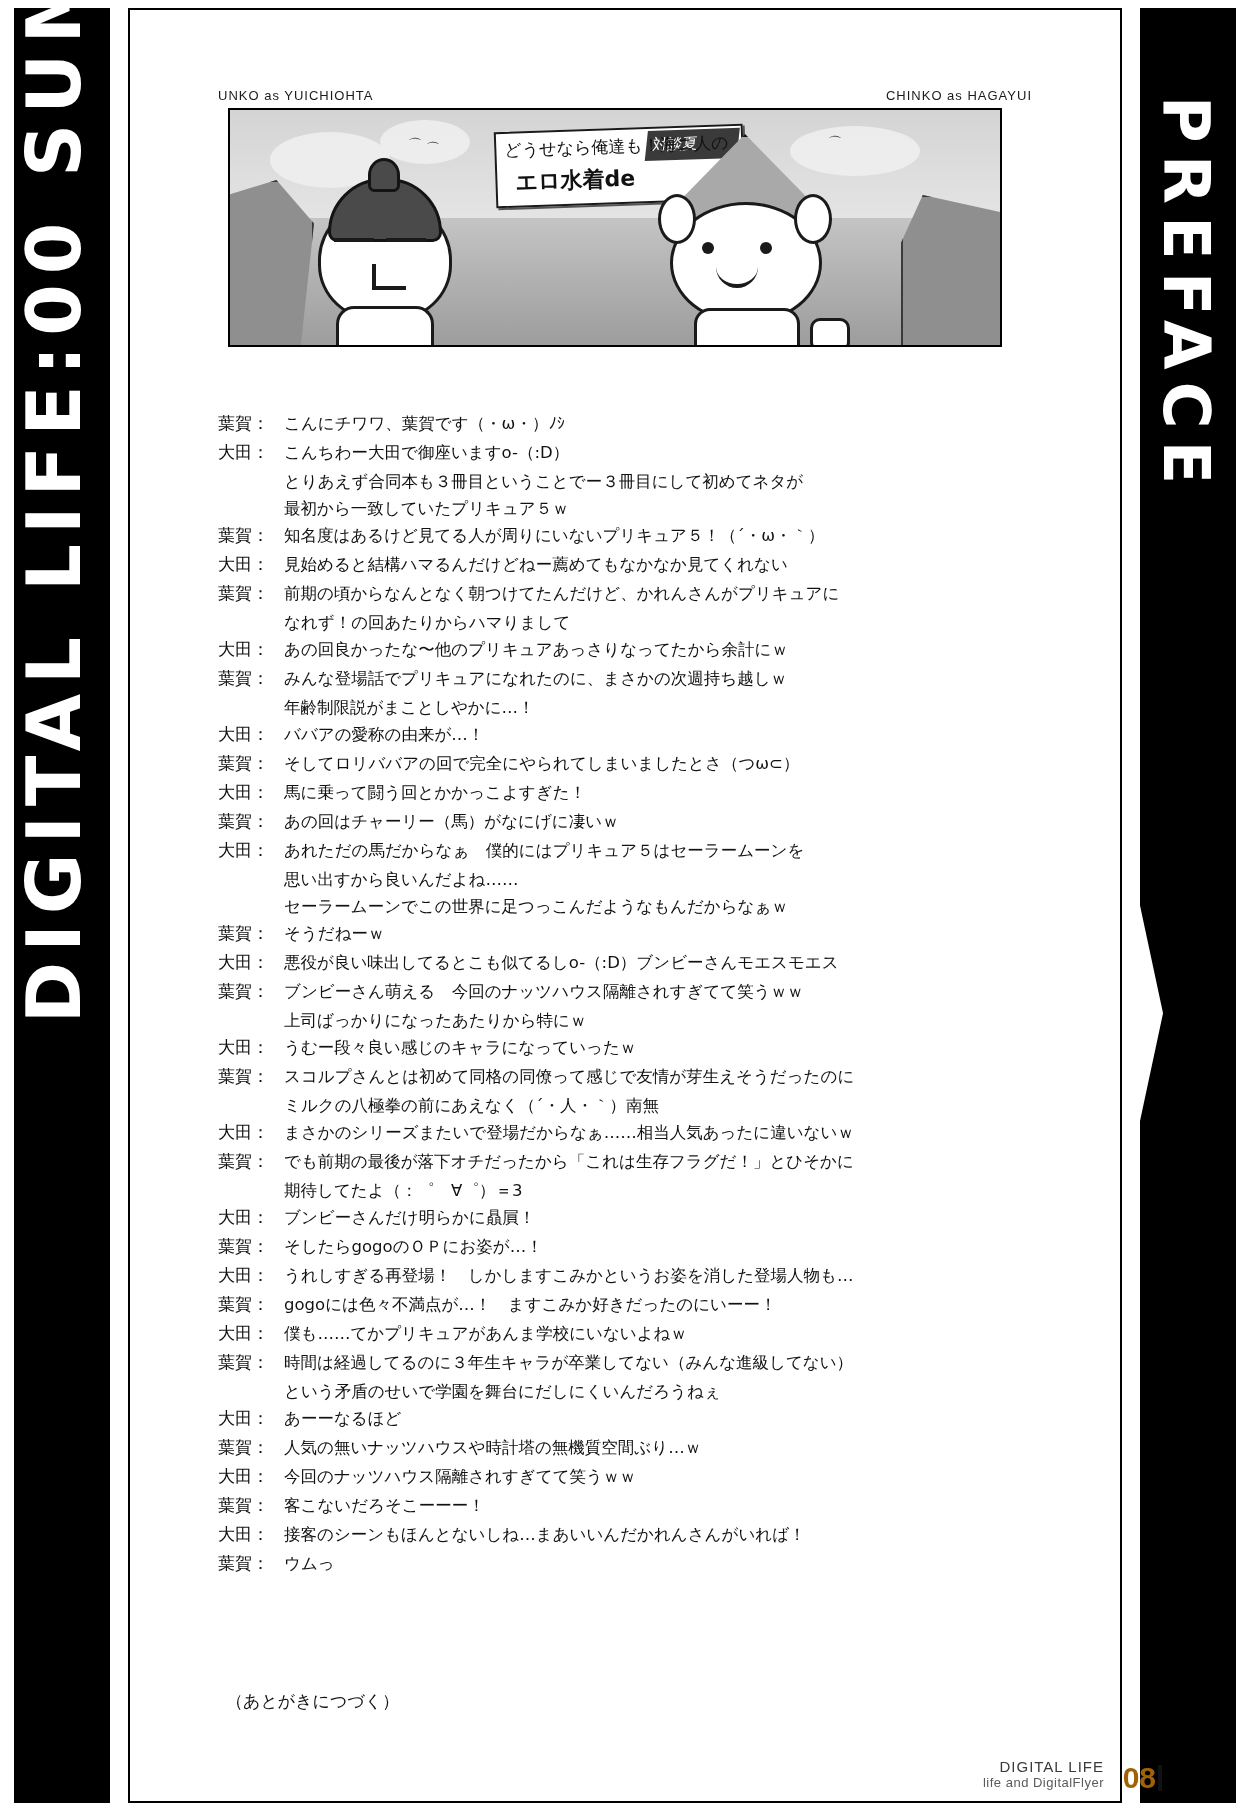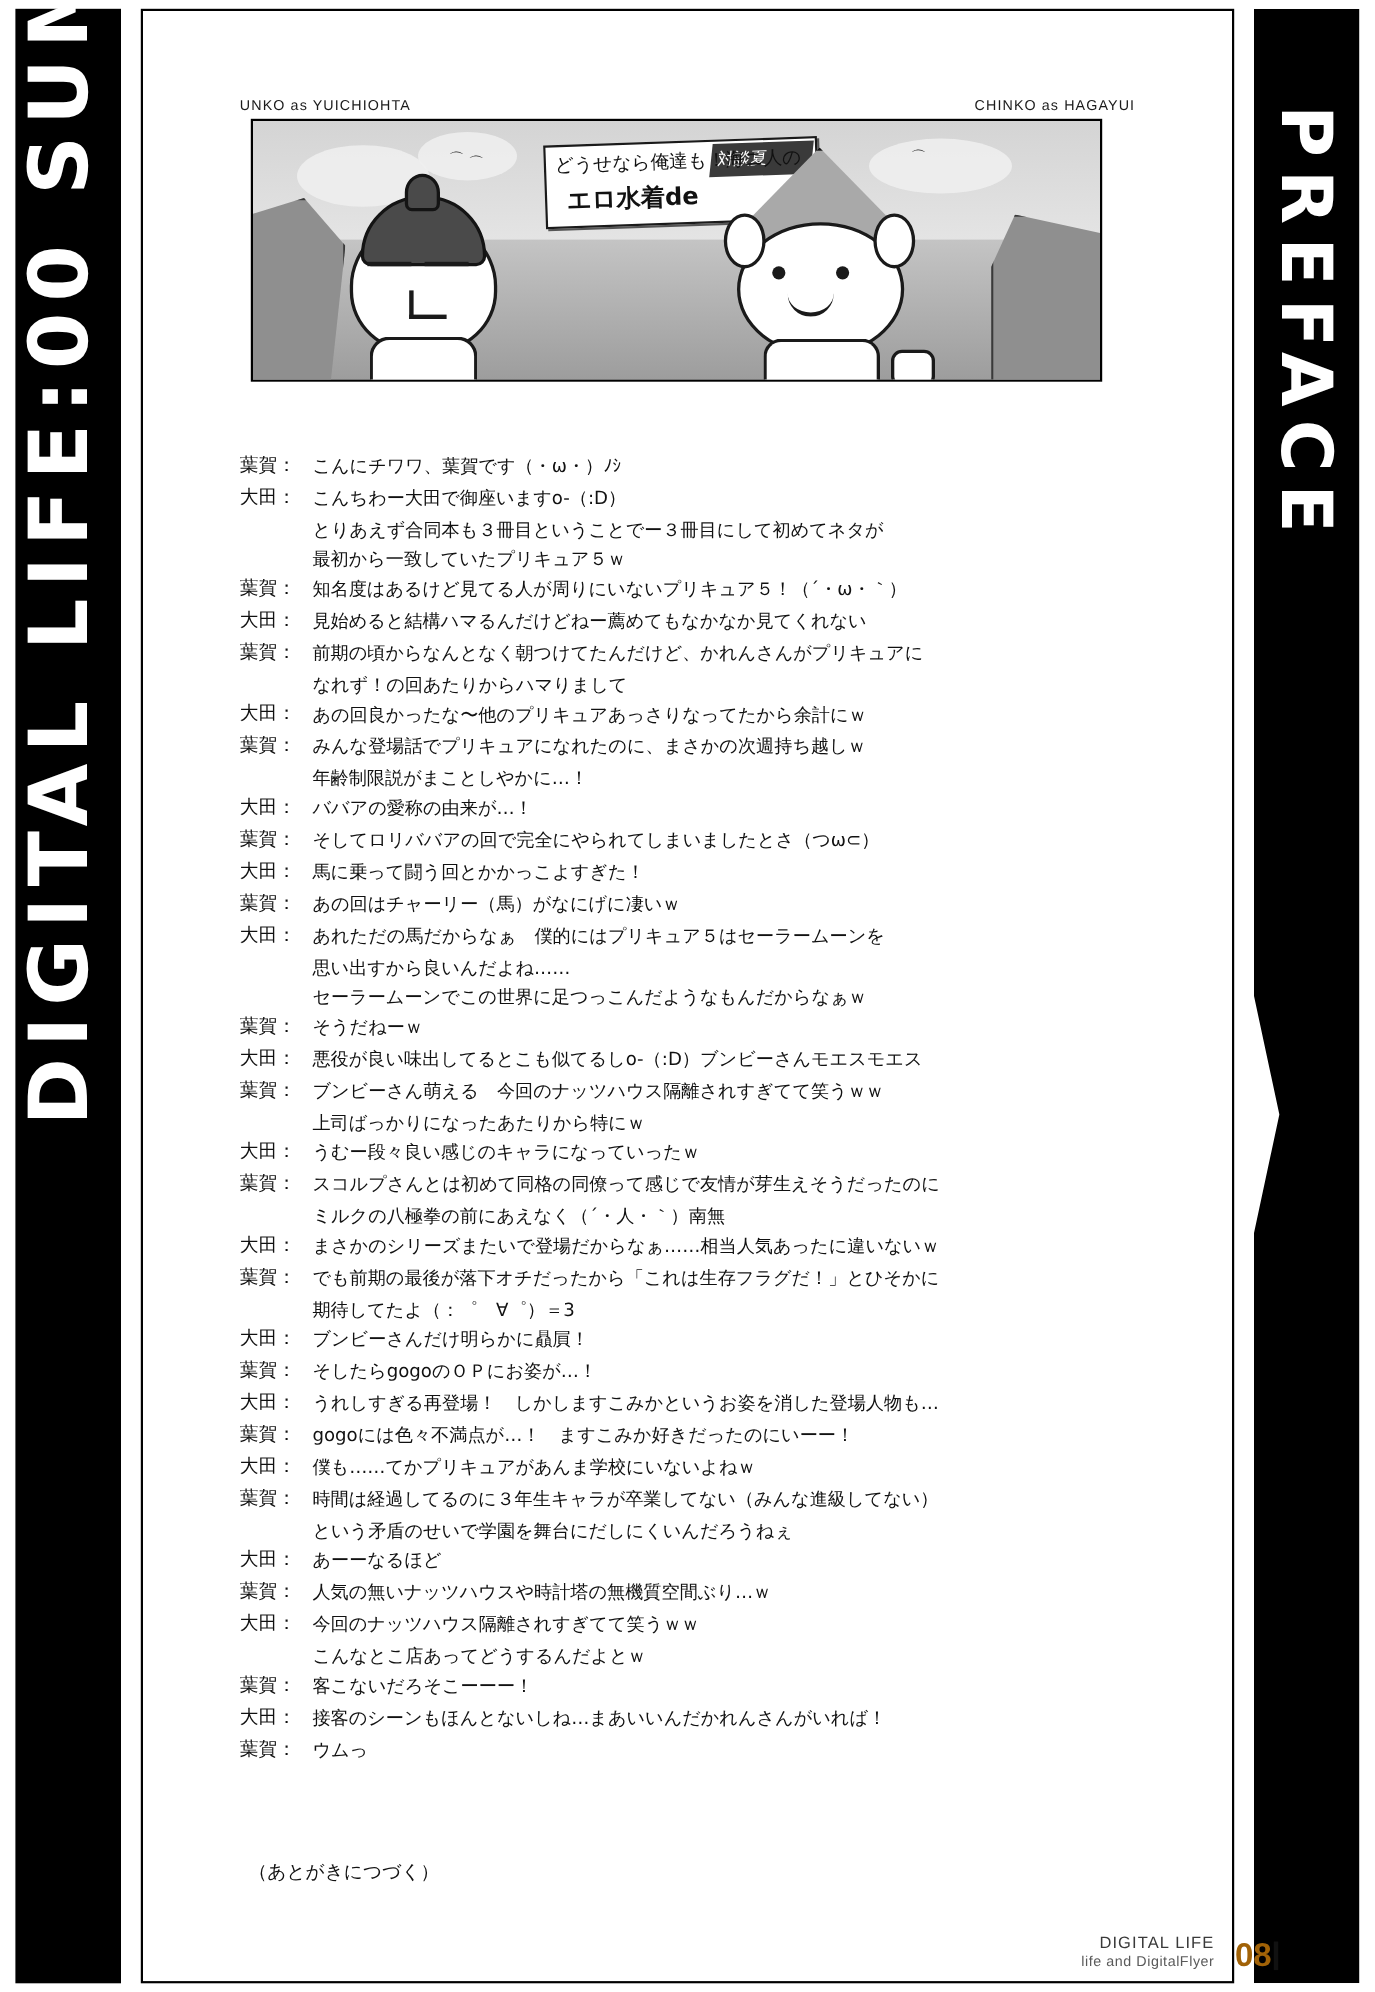--- a/index.html
+++ b/index.html
@@ -394,21 +394,20 @@
         <div class="line">
           <div class="spk">葉賀：</div>
           <div class="txt">人気の無いナッツハウスや時計塔の無機質空間ぶり…ｗ</div>
         </div>
       </div>
       <div>
         <div class="line">
           <div class="spk">大田：</div>
           <div class="txt">今回のナッツハウス隔離されすぎてて笑うｗｗ</div>
         </div>
-        <div class="cont">こんなとこ店あってどうするんだよとｗ</div>
       </div>
       <div>
         <div class="line">
           <div class="spk">葉賀：</div>
           <div class="txt">客こないだろそこーーー！</div>
         </div>
       </div>
       <div>
         <div class="line">
           <div class="spk">大田：</div>

